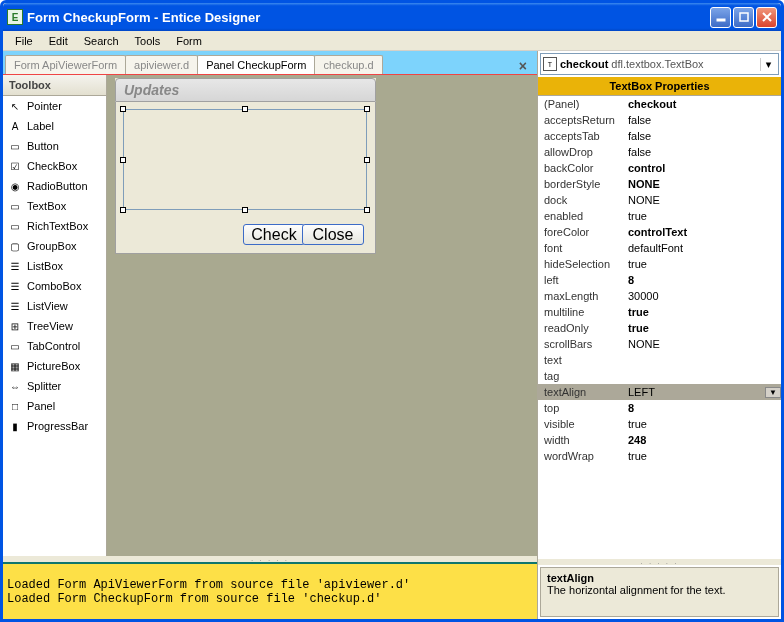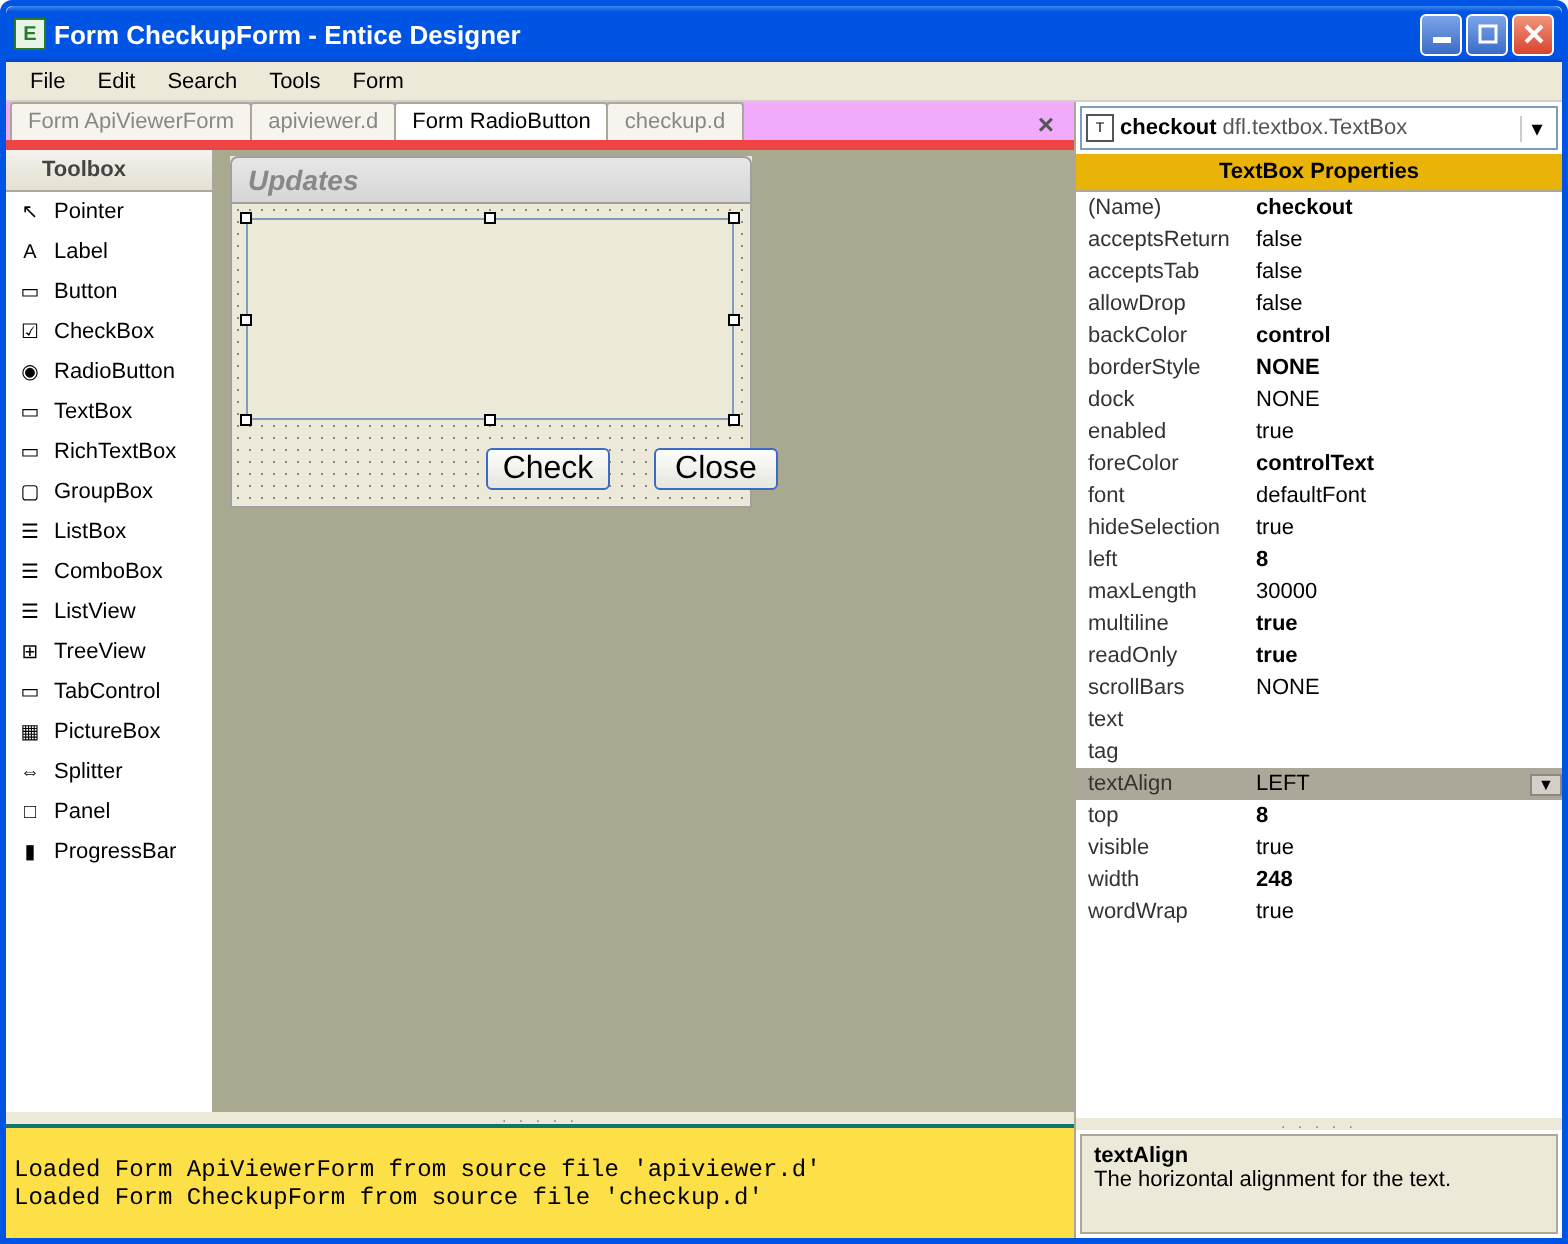--- a/index.html
+++ b/index.html
@@ -10,27 +10,27 @@
 .title-text { flex: 1; }
 .win-controls { display: flex; gap: 2px; }
 .win-btn { width: 21px; height: 21px; background: linear-gradient(to bottom, #7ba4e8, #3c6bc7); border: 1px solid #fff; border-radius: 3px; display: flex; align-items: center; justify-content: center; color: #fff; font-weight: bold; font-size: 12px; cursor: pointer; }
 .win-btn.close-btn { background: linear-gradient(to bottom, #f0967a, #d9432e); }
 .win-btn svg { width: 10px; height: 10px; fill: #fff; stroke: #fff; }
 .menubar { background: #ece9d8; height: 20px; display: flex; align-items: center; padding: 2px 4px; border-bottom: 1px solid #d4d0c8; }
 .menu-item { padding: 2px 8px; cursor: pointer; }
 .main-area { flex: 1; display: flex; flex-direction: column; }
 .top-split { flex: 1; display: flex; overflow: hidden; }
 .left-col { flex: 1; display: flex; flex-direction: column; border-right: 1px solid #aca899; }
-.tab-strip { height: 24px; background: #f0abfc; display: flex; align-items: flex-end; border-bottom: 5px solid #ef4444; padding: 12px 2px 0 2px; position: relative; }
+.tab-strip { height: 24px; background: #7dd3fc; display: flex; align-items: flex-end; border-bottom: 1px solid #ef4444; padding: 12px 2px 0 2px; position: relative; }
 .tab { padding: 3px 8px; background: #f6f4ec; border: 1px solid #aca899; border-bottom: none; margin-right: -1px; color: #888; cursor: pointer; font-size: 11px; border-radius: 2px 2px 0 0; }
 .tab.active { background: #fff; color: #000; position: relative; z-index: 2; }
 .tab-close { margin-left: auto; padding: 0 8px; font-size: 14px; font-weight: bold; cursor: pointer; color: #555; }
 .work-row { flex: 1; display: flex; overflow: hidden; }
 .toolbox { width: 104px; border-right: 1px solid #aca899; background: #fff; display: flex; flex-direction: column; }
-.toolbox-header { background: linear-gradient(to bottom, #f4f3ee, #e3e0d0); padding: 4px 18px; font-weight: bold; color: #444; border-bottom: 1px solid #aca899; }
+.toolbox-header { background: linear-gradient(to bottom, #f4f3ee, #e3e0d0); padding: 4px 6px; font-weight: bold; color: #444; border-bottom: 1px solid #aca899; }
 .toolbox-list { flex: 1; overflow: auto; }
 .tool-item { display: flex; align-items: center; padding: 2px 4px; cursor: pointer; }
 .tool-icon { width: 16px; height: 16px; margin-right: 4px; display: flex; align-items: center; justify-content: center; font-size: 10px; }
 .canvas-area { flex: 1; background: #a9a990; position: relative; overflow: hidden; }
 .designer-form { position: absolute; left: 8px; top: 3px; width: 261px; height: 176px; background: #ece9d8; }
 .df-title { background: linear-gradient(to bottom, #e7e7e7, #d6d6d6); height: 24px; display: flex; align-items: center; padding: 0 8px; color: #888; font-weight: bold; font-style: italic; font-family: Arial; font-size: 14px; border: 1px solid #a0a0a0; border-radius: 4px 4px 0 0; }
 .df-body { border: 1px solid #a0a0a0; border-top: none; height: 152px; position: relative; background-image: radial-gradient(circle, #888 0.5px, transparent 0.5px); background-size: 6px 6px; background-color: #ece9d8; }
 .df-textbox { position: absolute; left: 7px; top: 7px; width: 244px; height: 101px; background: #ece9d8; border: 1px solid #7f9db9; }
 .handle { position: absolute; width: 6px; height: 6px; background: #fff; border: 1px solid #000; }
 .df-btn { position: absolute; height: 21px; background: linear-gradient(to bottom, #fdfdfd, #e6e6de); border: 1px solid #3c6bc7; border-radius: 3px; display: flex; align-items: center; justify-content: center; font-size: 16px; cursor: pointer; }
@@ -86,21 +86,21 @@
     <span class="menu-item">Tools</span>
     <span class="menu-item">Form</span>
   </div>
   <div class="main-area">
     <div class="top-split">
       <div class="left-col">
         <div class="tab-strip">
           <div id="tabs-holder" style="display:flex;">
               <div class="tab">Form ApiViewerForm</div>
               <div class="tab">apiviewer.d</div>
-              <div class="tab active">Form RadioButton</div>
+              <div class="tab active">Panel CheckupForm</div>
               <div class="tab">checkup.d</div>
             </div>
           <div class="tab-close">×</div>
         </div>
         <div class="work-row">
           <div class="toolbox">
             <div class="toolbox-header">Toolbox</div>
             <div class="toolbox-list" id="toolbox-list">
                 <div class="tool-item">
                   <span class="tool-icon">↖</span>
@@ -180,40 +180,40 @@
                   <div class="handle" style="left:-4px;top:-4px;"></div>
                   <div class="handle" style="left:50%;top:-4px;margin-left:-3px;"></div>
                   <div class="handle" style="right:-4px;top:-4px;"></div>
                   <div class="handle" style="left:-4px;top:50%;margin-top:-3px;"></div>
                   <div class="handle" style="right:-4px;top:50%;margin-top:-3px;"></div>
                   <div class="handle" style="left:-4px;bottom:-4px;"></div>
                   <div class="handle" style="left:50%;bottom:-4px;margin-left:-3px;"></div>
                   <div class="handle" style="right:-4px;bottom:-4px;"></div>
                 </div>
                 <div class="df-btn" style="left:127px;top:122px;width:62px;">Check</div>
-                <div class="df-btn" style="left:211px;top:122px;width:62px;">Close</div>
+                <div class="df-btn" style="left:186px;top:122px;width:62px;">Close</div>
               </div>
             </div>
           </div>
         </div>
         <div class="splitter-h">. . . . .</div>
         <div class="output">Loaded Form ApiViewerForm from source file 'apiviewer.d'
 Loaded Form CheckupForm from source file 'checkup.d'</div>
       </div>
       <div class="right-col">
         <div class="obj-selector">
           <div class="obj-icon">T</div>
           <span class="obj-name">checkout</span>
           <span class="obj-type">dfl.textbox.TextBox</span>
           <span class="obj-dd">▾</span>
         </div>
         <div class="props-header">TextBox Properties</div>
         <div class="props-grid" id="props-grid">
             <div class="prop-row">
-              <div class="prop-name">(Name)</div>
+              <div class="prop-name">(Panel)</div>
               <div class="prop-value bold">checkout</div>
             </div>
             <div class="prop-row">
               <div class="prop-name">acceptsReturn</div>
               <div class="prop-value">false</div>
             </div>
             <div class="prop-row">
               <div class="prop-name">acceptsTab</div>
               <div class="prop-value">false</div>
             </div>

